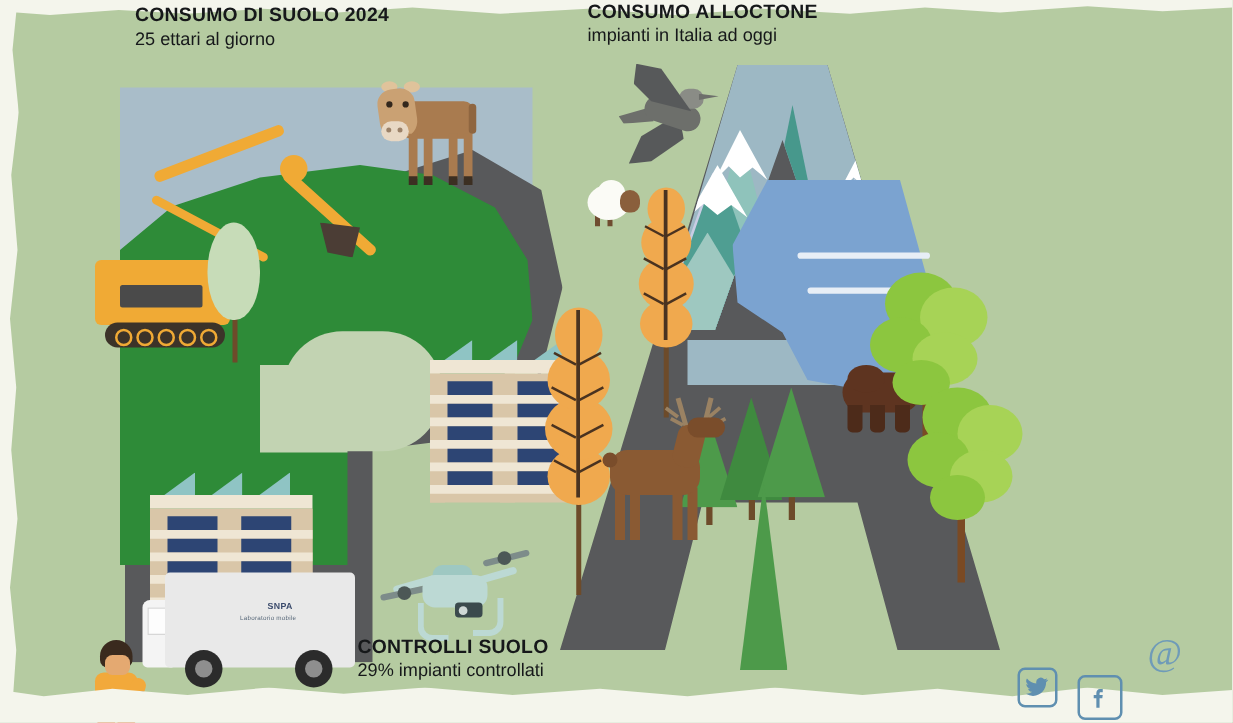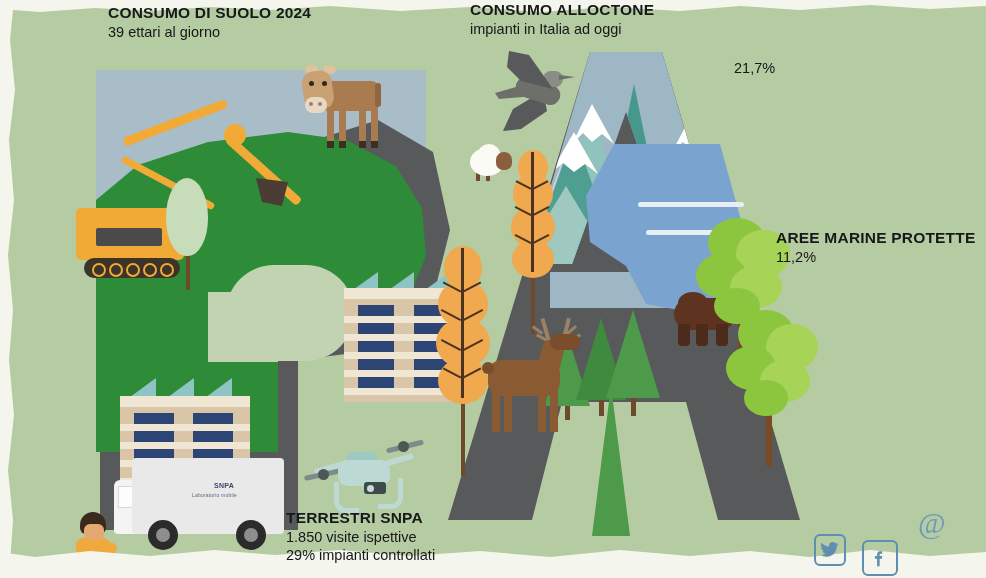--- a/index.html
+++ b/index.html
@@ -522,40 +522,34 @@
       <div class="b" style="left:26px;top:76px;width:44px;height:36px"></div>
     </div>
   </div>
 
   <div class="tear-top"></div>
   <div class="tear-left"></div>
   <div class="tear-bottom"></div>
 
   <div class="label" style="left:108px;top:4px">
     <div class="hd">CONSUMO DI SUOLO 2024</div>
-    <div class="sb">39 ettari al giorno</div>
+    <div class="sb">25 ettari al giorno</div>
   </div>
 
   <div class="label" style="left:470px;top:1px">
     <div class="hd">CONSUMO ALLOCTONE</div>
     <div class="sb">impianti in Italia ad oggi</div>
   </div>
 
   <div class="label" style="left:734px;top:59px">
-    <div class="sb">21,7%</div>
-  </div>
-
-  <div class="label" style="left:776px;top:229px">
-    <div class="hd">AREE MARINE PROTETTE</div>
-    <div class="sb">11,2%</div>
-  </div>
+  </div>
+
 
   <div class="label" style="left:286px;top:509px">
-    <div class="hd">TERRESTRI SNPA</div>
-    <div class="sb">1.850 visite ispettive</div>
+    <div class="hd">CONTROLLI SUOLO</div>
     <div class="sb">29% impianti controllati</div>
   </div>
 
   <div class="social" style="left:814px;top:534px">
     <div class="sq">
       <svg width="19" height="19" viewBox="0 0 24 24" aria-hidden="true">
         <path fill="#5f8fb0" d="M23 4.9c-.8.4-1.7.6-2.6.8 1-.6 1.7-1.5 2-2.5-.9.5-1.9.9-3 1.1a4.6 4.6 0 0 0-7.9 4.2A13.1 13.1 0 0 1 2 3.6a4.6 4.6 0 0 0 1.4 6.2c-.7 0-1.5-.2-2.1-.6 0 2.2 1.6 4.1 3.7 4.5-.6.2-1.3.2-2 .1a4.6 4.6 0 0 0 4.3 3.2A9.3 9.3 0 0 1 1 19a13 13 0 0 0 7.1 2.1c8.5 0 13.2-7.1 13.2-13.2v-.6c.9-.7 1.7-1.5 2.3-2.4z"></path>
       </svg>
     </div>
   </div>

